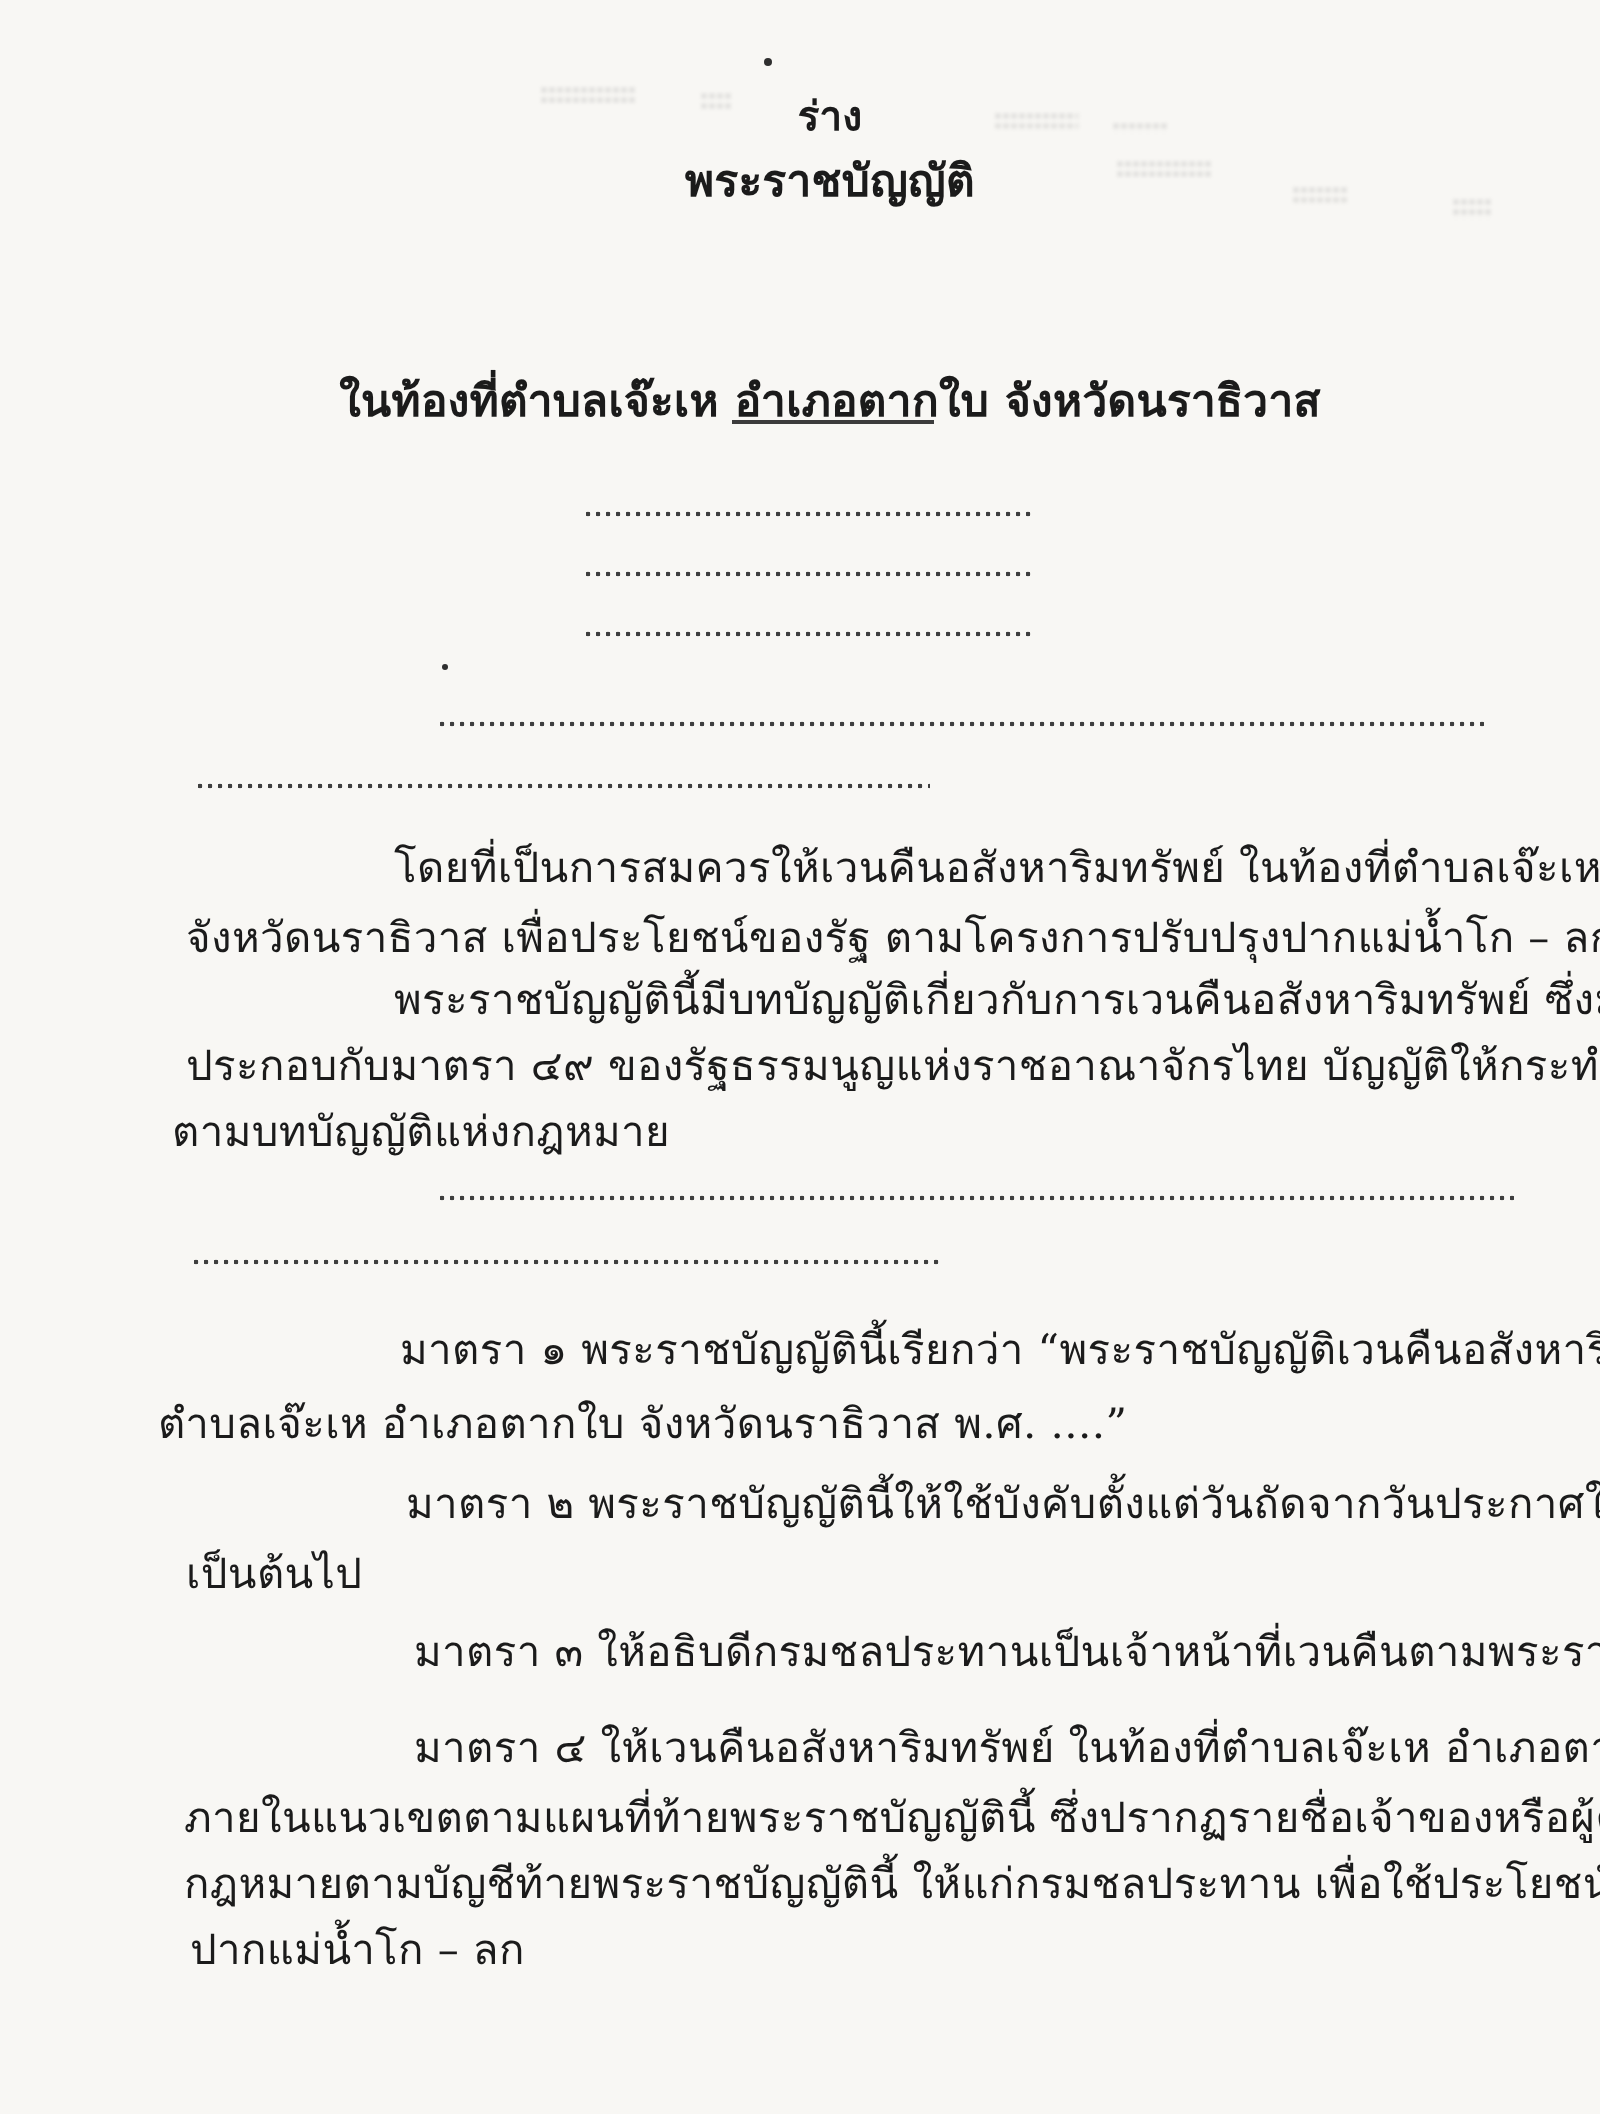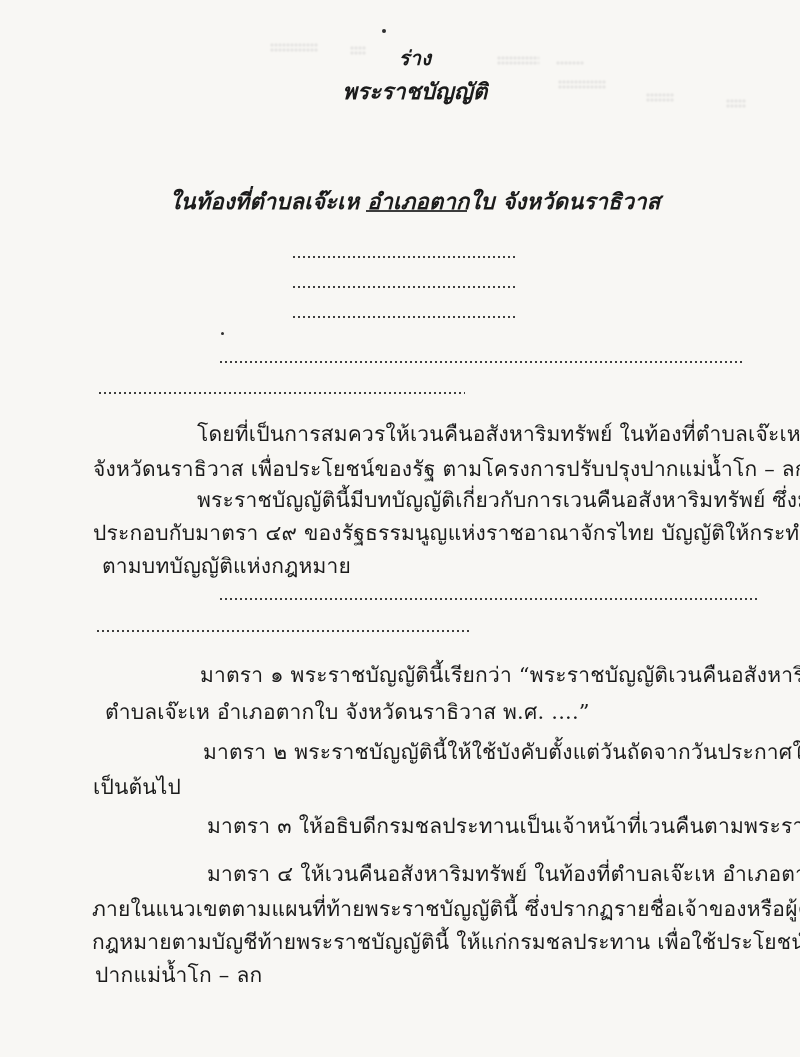--- a/index.html
+++ b/index.html
@@ -18,21 +18,20 @@
     white-space:nowrap;
     font-size:21px;
     line-height:28px;
     letter-spacing:.2px;
   }
   .title-line{
     font-weight:bold;
     font-size:22px;
     width:770px;left:30px;
     text-align:center;
-    font-style:italic;
   }
   .rule{
     position:absolute;
     border-top:2px solid #3c3c3c;
   }
   .dots{
     position:absolute;
     height:4px;
     background-image:radial-gradient(circle at 1px 2px,#3e3e3e 1.05px,rgba(0,0,0,0) 1.3px);
     background-size:5px 4px;
@@ -77,27 +76,27 @@
   <div class="dots" style="left:293px;top:315px;width:224px;"></div>
 
   <div class="dots" style="left:220px;top:360px;width:522px;"></div>
   <div class="dots" style="left:99px;top:391px;width:366px;"></div>
 
   <div class="line" style="left:197px;top:420px;">โดยที่เป็นการสมควรให้เวนคืนอสังหาริมทรัพย์  ในท้องที่ตำบลเจ๊ะเห  อำเภอตากใบ</div>
   <div class="line" style="left:93px;top:455px;">จังหวัดนราธิวาส  เพื่อประโยชน์ของรัฐ  ตามโครงการปรับปรุงปากแม่น้ำโก – ลก</div>
 
   <div class="line" style="left:197px;top:486px;">พระราชบัญญัตินี้มีบทบัญญัติเกี่ยวกับการเวนคืนอสังหาริมทรัพย์  ซึ่งมาตรา ๒๙</div>
   <div class="line" style="left:93px;top:519px;">ประกอบกับมาตรา ๔๙  ของรัฐธรรมนูญแห่งราชอาณาจักรไทย  บัญญัติให้กระทำได้โดยอาศัยอำนาจ</div>
-  <div class="line" style="left:102px;top:552px;">ตามบทบัญญัติแห่งกฎหมาย</div>
+  <div class="line" style="left:86px;top:552px;">ตามบทบัญญัติแห่งกฎหมาย</div>
 
   <div class="dots" style="left:220px;top:597px;width:537px;"></div>
   <div class="dots" style="left:97px;top:629px;width:373px;"></div>
 
   <div class="line" style="left:200px;top:661px;">มาตรา ๑  พระราชบัญญัตินี้เรียกว่า “พระราชบัญญัติเวนคืนอสังหาริมทรัพย์  ในท้องที่</div>
-  <div class="line" style="left:105px;top:698px;">ตำบลเจ๊ะเห  อำเภอตากใบ  จังหวัดนราธิวาส พ.ศ. ....”</div>
+  <div class="line" style="left:79px;top:698px;">ตำบลเจ๊ะเห  อำเภอตากใบ  จังหวัดนราธิวาส พ.ศ. ....”</div>
 
   <div class="line" style="left:203px;top:738px;">มาตรา ๒  พระราชบัญญัตินี้ให้ใช้บังคับตั้งแต่วันถัดจากวันประกาศในราชกิจจานุเบกษา</div>
   <div class="line" style="left:93px;top:773px;">เป็นต้นไป</div>
 
   <div class="line" style="left:207px;top:812px;">มาตรา ๓  ให้อธิบดีกรมชลประทานเป็นเจ้าหน้าที่เวนคืนตามพระราชบัญญัตินี้</div>
 
   <div class="line" style="left:207px;top:860px;">มาตรา ๔  ให้เวนคืนอสังหาริมทรัพย์  ในท้องที่ตำบลเจ๊ะเห  อำเภอตากใบ จังหวัดนราธิวาส</div>
   <div class="line" style="left:92px;top:895px;">ภายในแนวเขตตามแผนที่ท้ายพระราชบัญญัตินี้  ซึ่งปรากฏรายชื่อเจ้าของหรือผู้ครอบครองโดยชอบด้วย</div>
   <div class="line" style="left:92px;top:928px;">กฎหมายตามบัญชีท้ายพระราชบัญญัตินี้  ให้แก่กรมชลประทาน  เพื่อใช้ประโยชน์ตามโครงการปรับปรุง</div>
   <div class="line" style="left:95px;top:961px;">ปากแม่น้ำโก – ลก</div>

